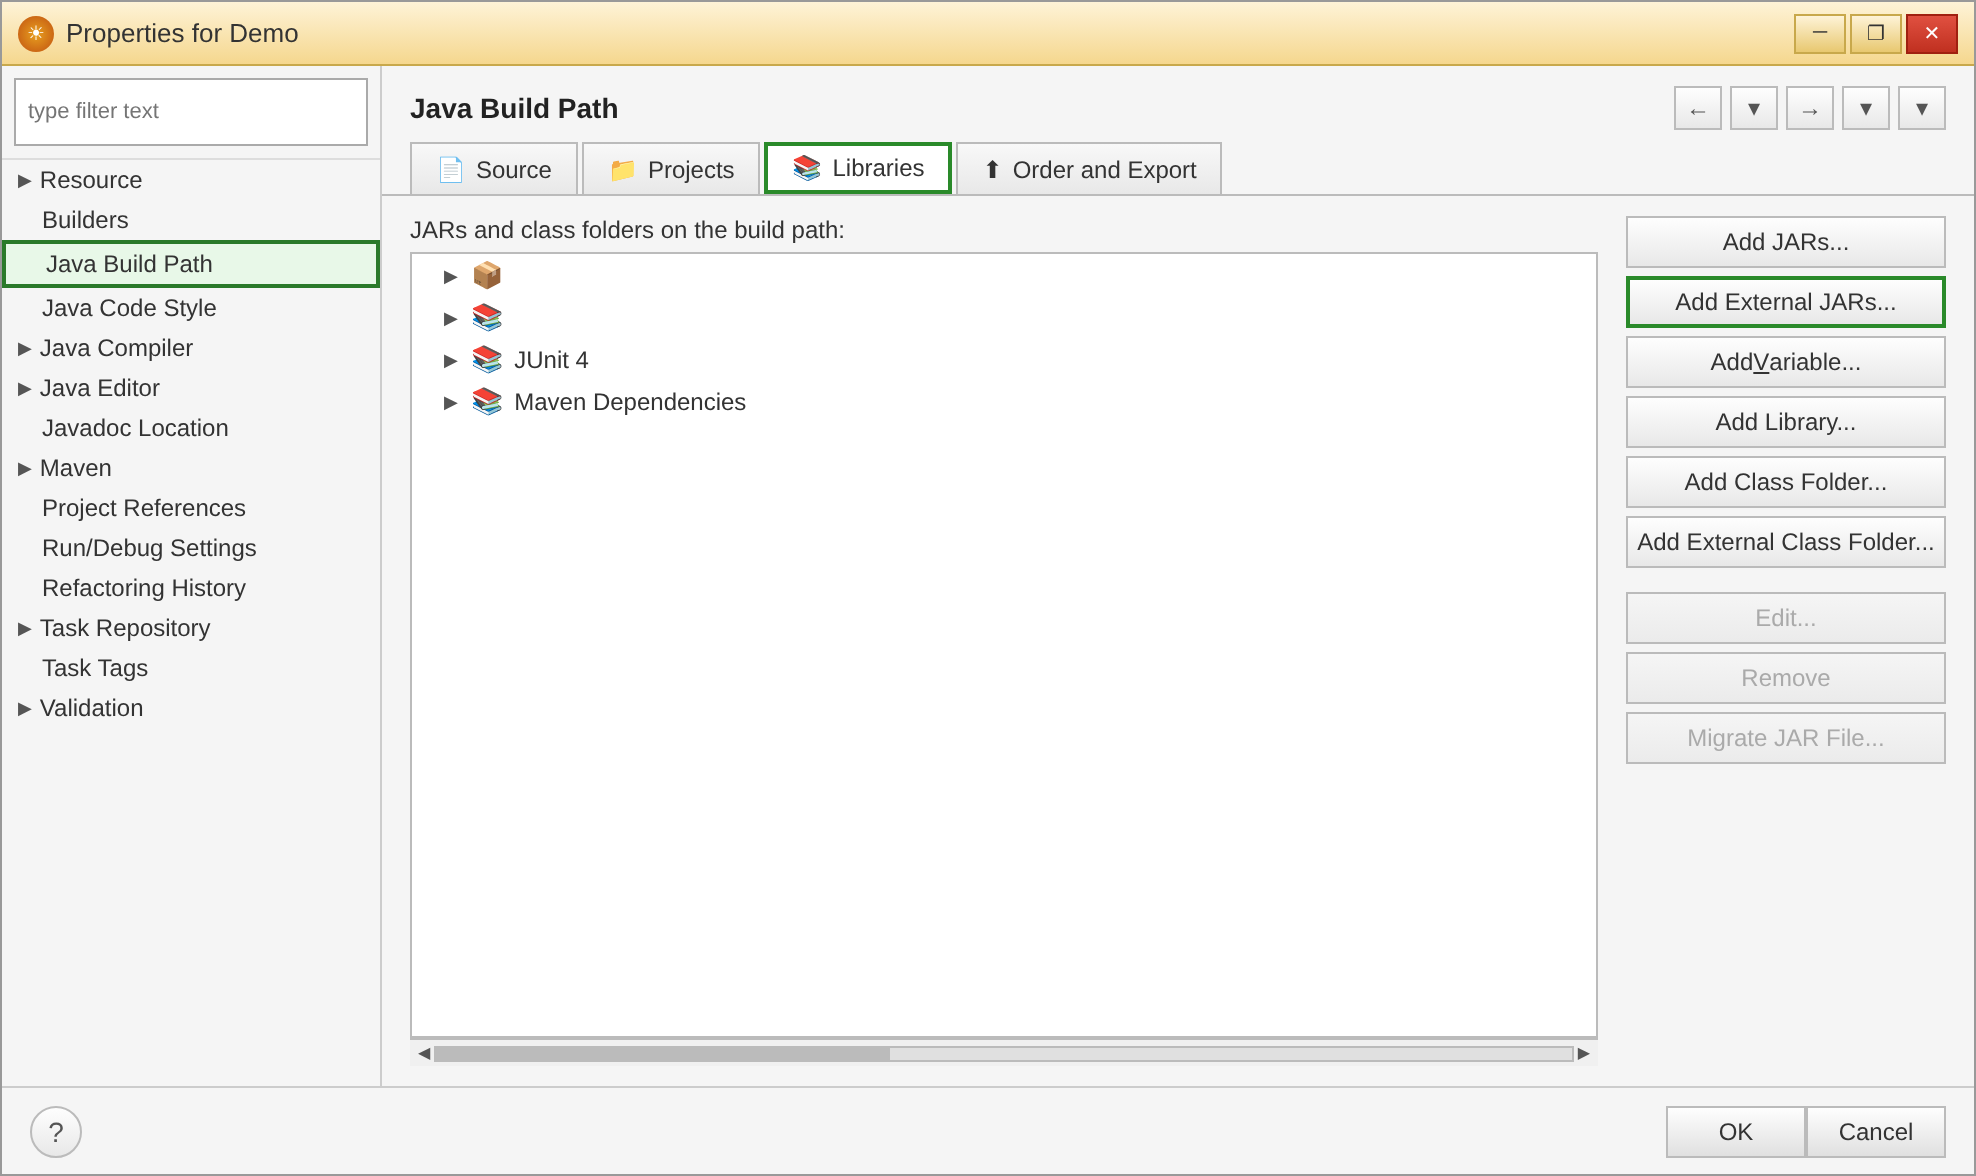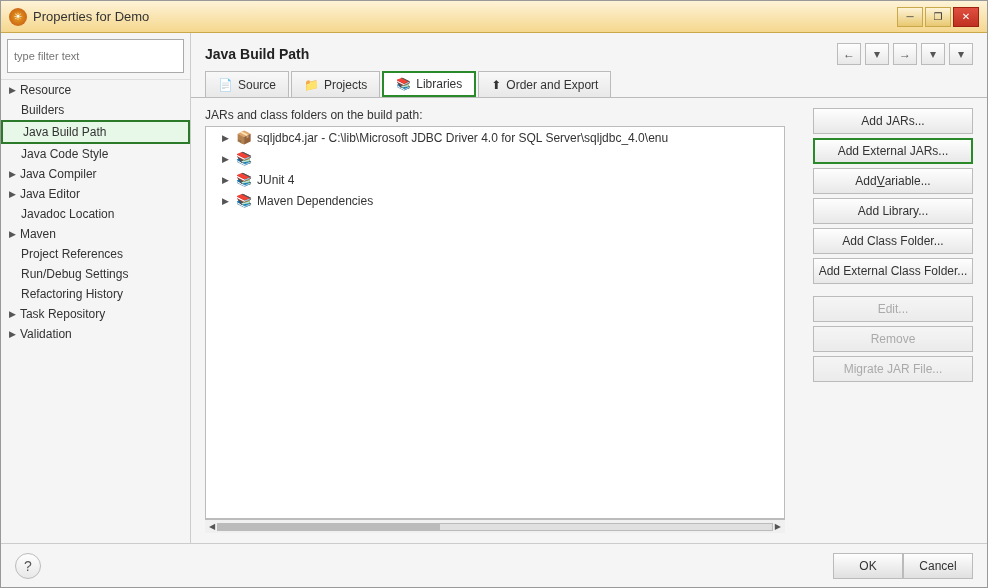--- a/index.html
+++ b/index.html
@@ -180,21 +180,21 @@
       border: 2px solid #2a8a2a;
     }
     .tab-icon {
       font-size: 12px;
     }
     .tab-content {
       flex: 1;
       display: flex;
       overflow: hidden;
       padding: 10px 14px;
-      gap: 28px;
+      gap: 14px;
     }
     .libraries-panel {
       flex: 1;
       display: flex;
       flex-direction: column;
       overflow: hidden;
     }
     .panel-label {
       font-size: 12px;
       color: #333;
@@ -393,20 +393,23 @@
       </div>
       <div class="sidebar-item">
         <span style="padding-left:12px">Run/Debug Settings</span>
       </div>
       <div class="sidebar-item">
         <span style="padding-left:12px">Refactoring History</span>
       </div>
       <div class="sidebar-item">
         <span class="sidebar-arrow">▶</span>
         <span>Task Repository</span>
+      </div>
+      <div class="sidebar-item">
+        <span style="padding-left:12px">Task Tags</span>
       </div>
       <div class="sidebar-item">
         <span class="sidebar-arrow">▶</span>
         <span>Validation</span>
       </div>
     </div>
 
     <div class="main-panel">
       <div class="main-header">
         <span class="main-title">Java Build Path</span>
@@ -438,21 +441,20 @@
         </div>
       </div>
 
       <div class="tab-content">
         <div class="libraries-panel">
           <div class="panel-label">JARs and class folders on the build path:</div>
           <div class="tree-container">
             <div class="tree-item">
               <span class="tree-arrow">▶</span>
               <span class="tree-icon tree-icon-jar">📦</span>
-              <span>sqljdbc4.jar - C:\lib\Microsoft JDBC Driver 4.0 for SQL Server\sqljdbc_4.0\enu</span>
             </div>
             <div class="tree-item">
               <span class="tree-arrow">▶</span>
               <span class="tree-icon tree-icon-lib">📚</span>
             </div>
             <div class="tree-item">
               <span class="tree-arrow">▶</span>
               <span class="tree-icon tree-icon-lib">📚</span>
               <span>JUnit 4</span>
             </div>

